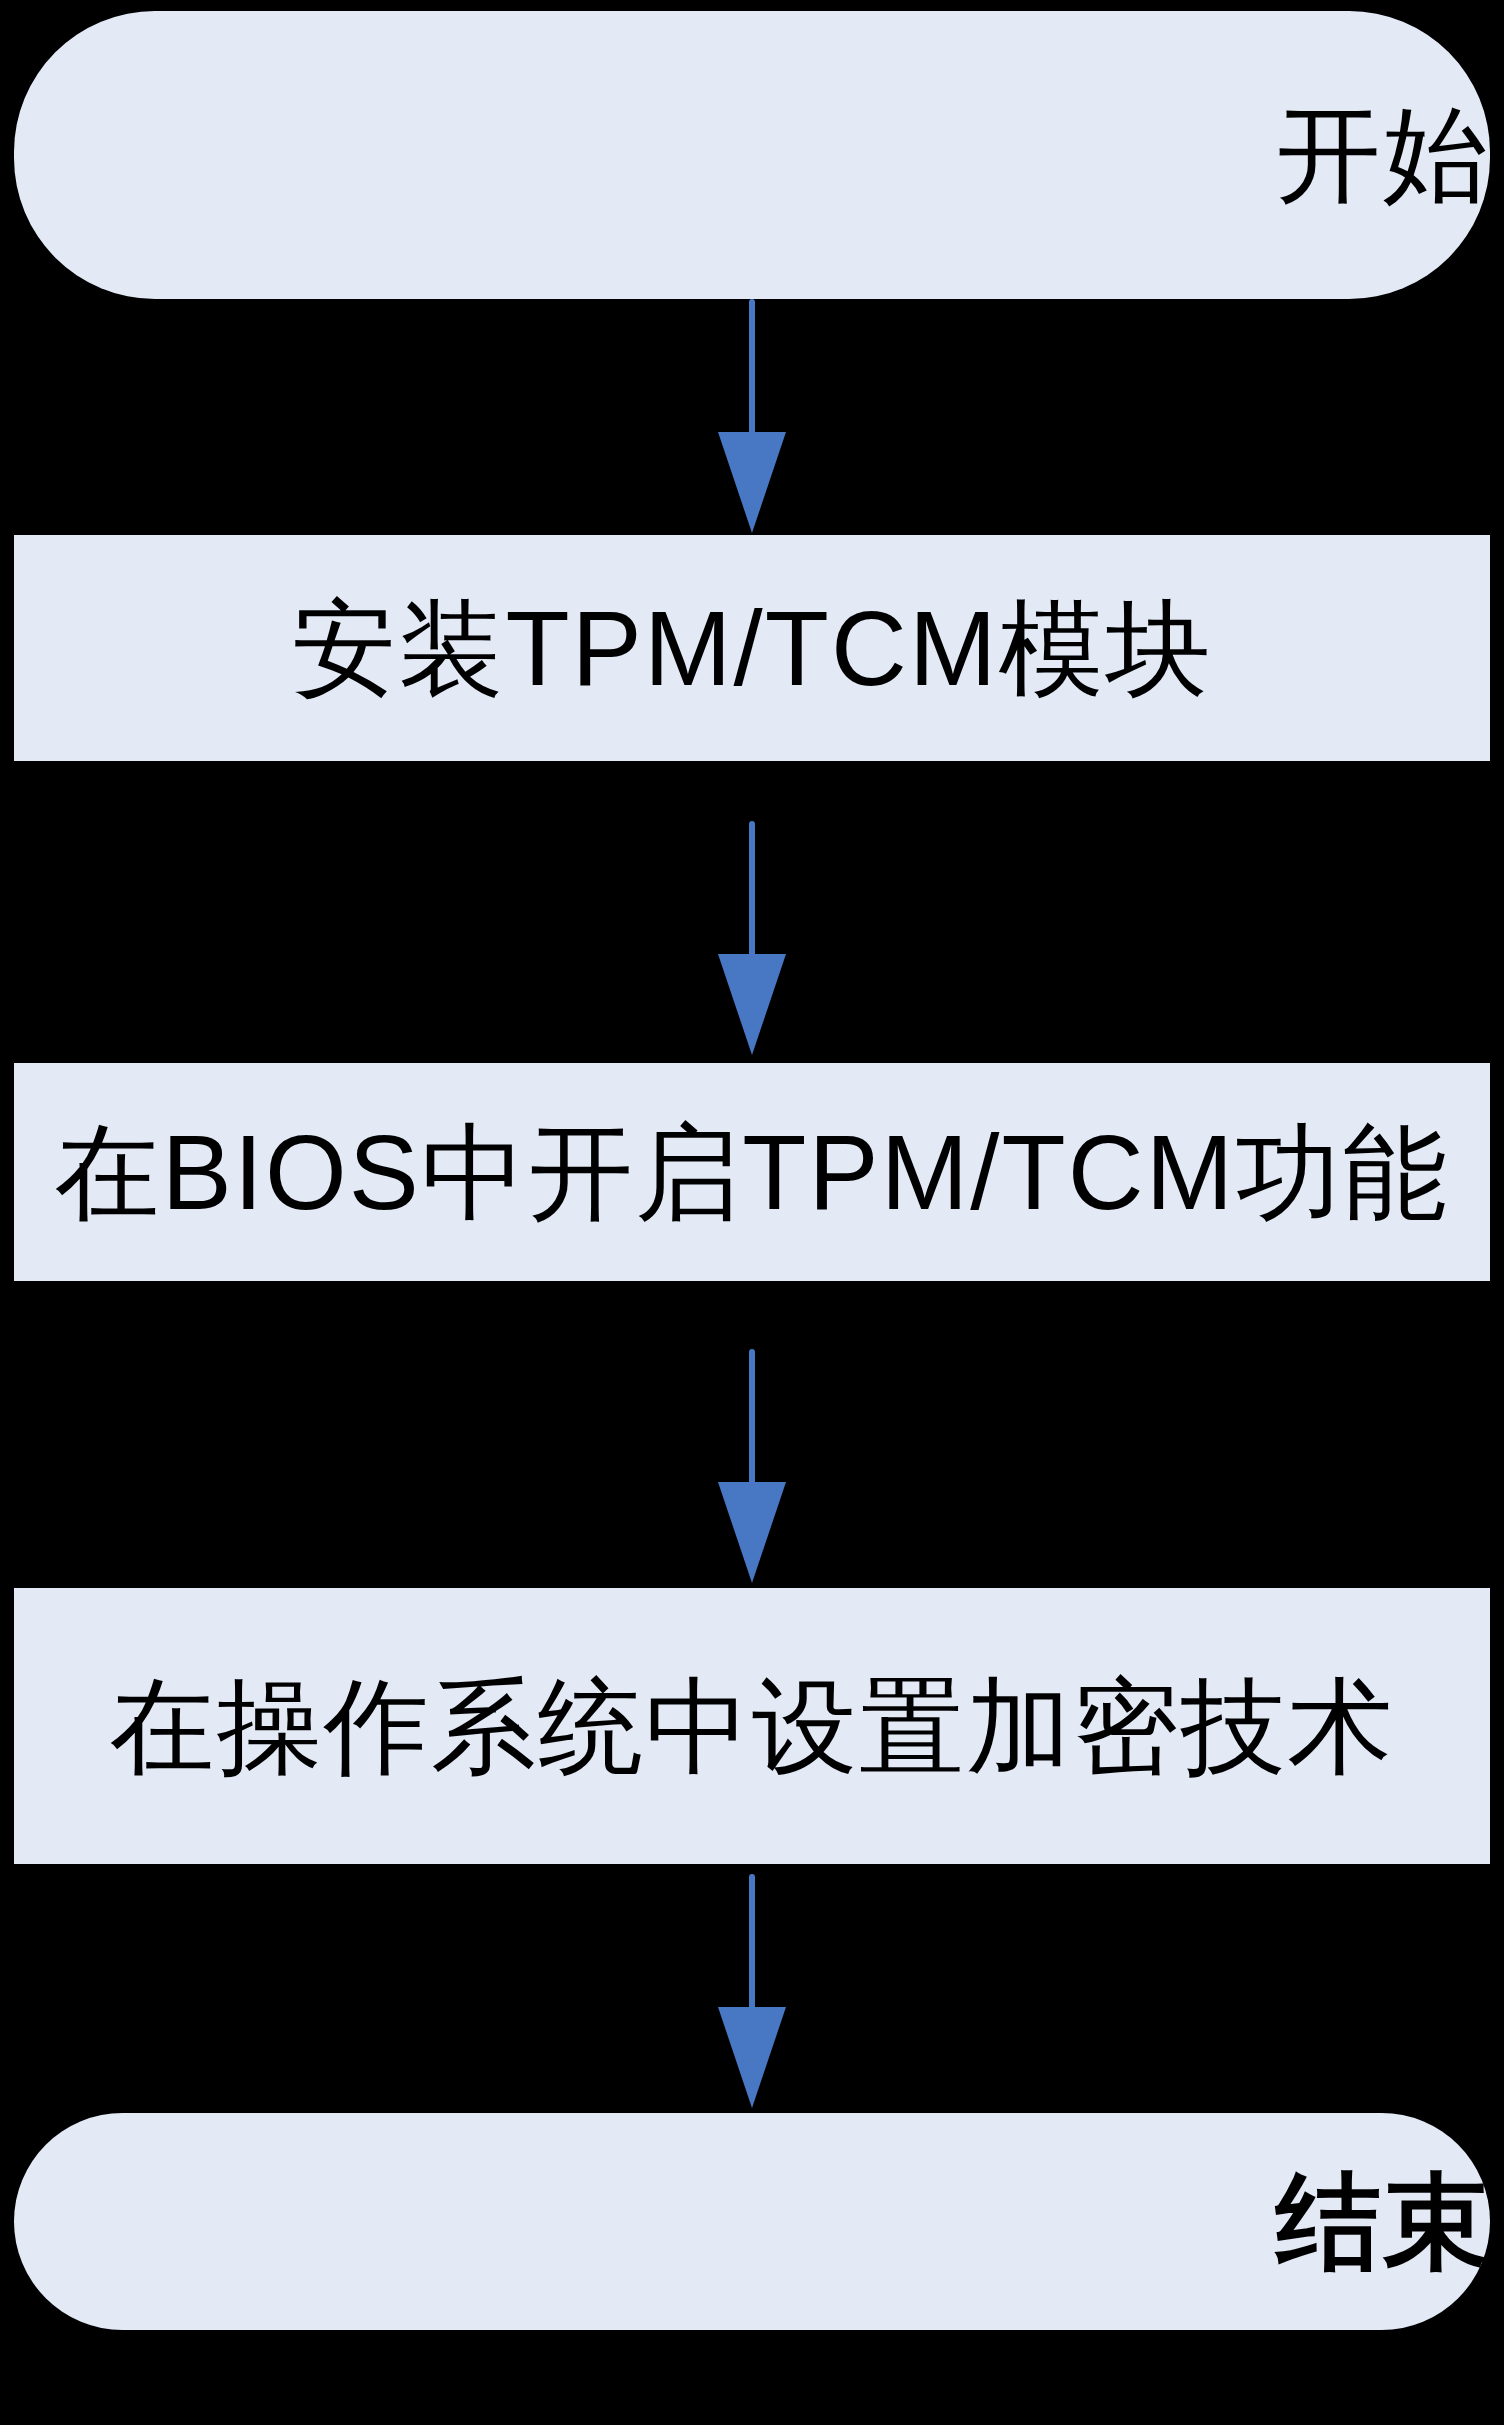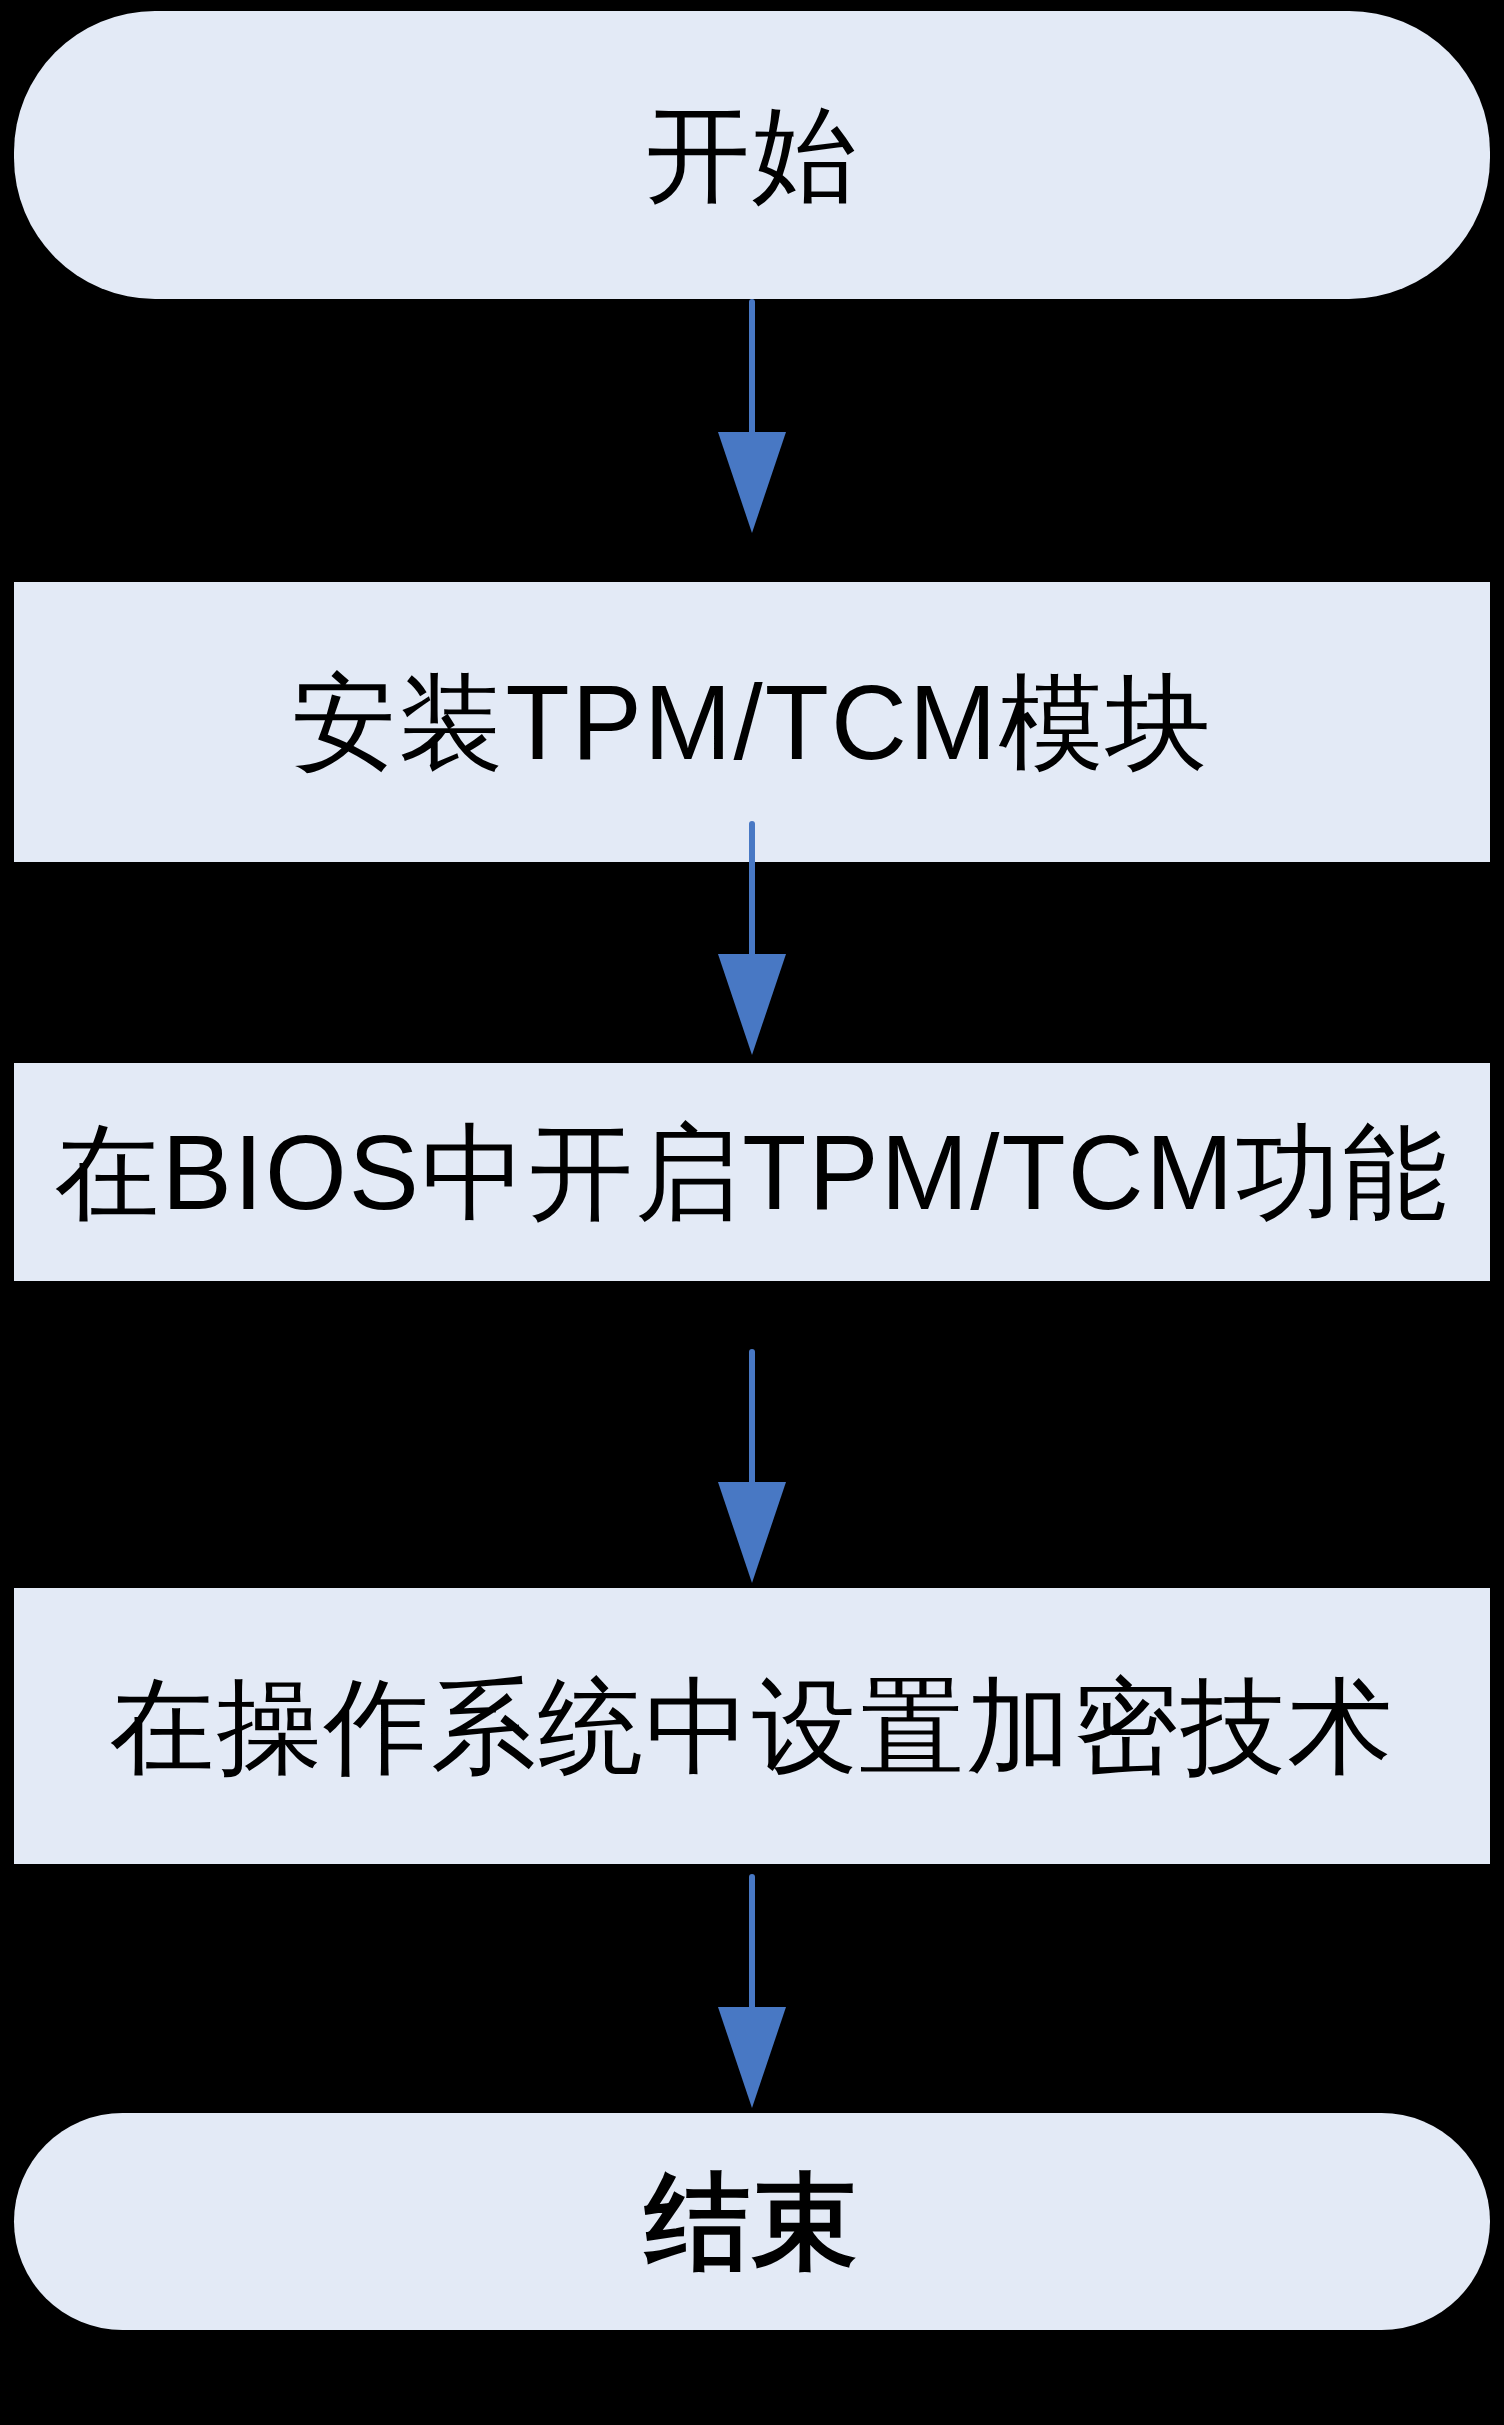--- a/index.html
+++ b/index.html
@@ -30,24 +30,24 @@
     justify-content: center;
     box-sizing: border-box;
   }
   .node .label {
     font-size: 105px;
     line-height: 1;
     white-space: nowrap;
     letter-spacing: 2.1px;
     text-align: center;
   }
-  .terminator { border-radius: 141px; }
+  .terminator { border-radius: 141px; justify-content: flex-end; }
   .process    { border-radius: 0; }
   .n1 { top: 10.6px;   height: 288px; }
-  .n2 { top: 535px; height: 280px; margin-top: 47px; }
+  .n2 { top: 535px; height: 226px; }
   .n3 { top: 1063px; height: 218px; }
   .n4 { top: 1588px; height: 276px; }
   .n5 { top: 2113px; height: 217px; font-weight: bold; }
   .arrow {
     position: absolute;
     left: 0;
     width: 1504px;
     display: flex;
     flex-direction: column;
     align-items: center;

